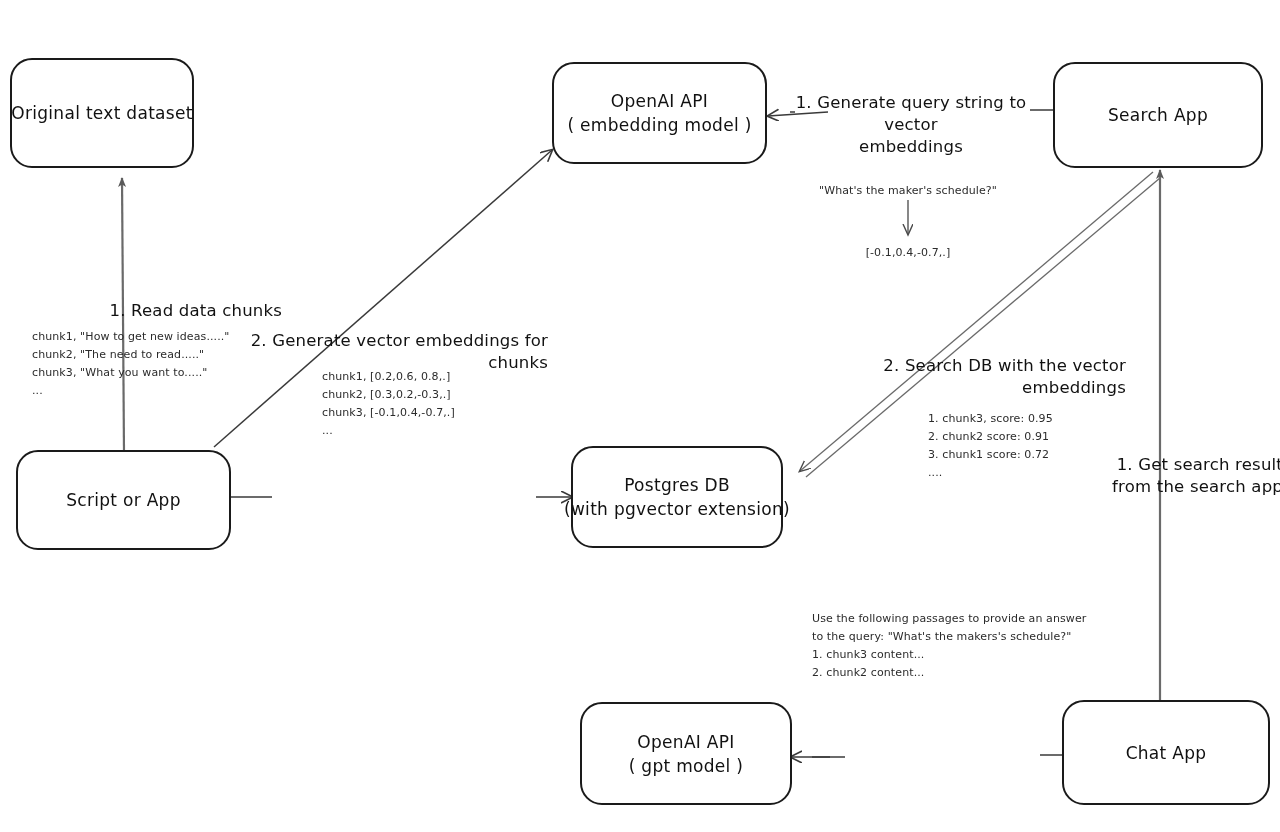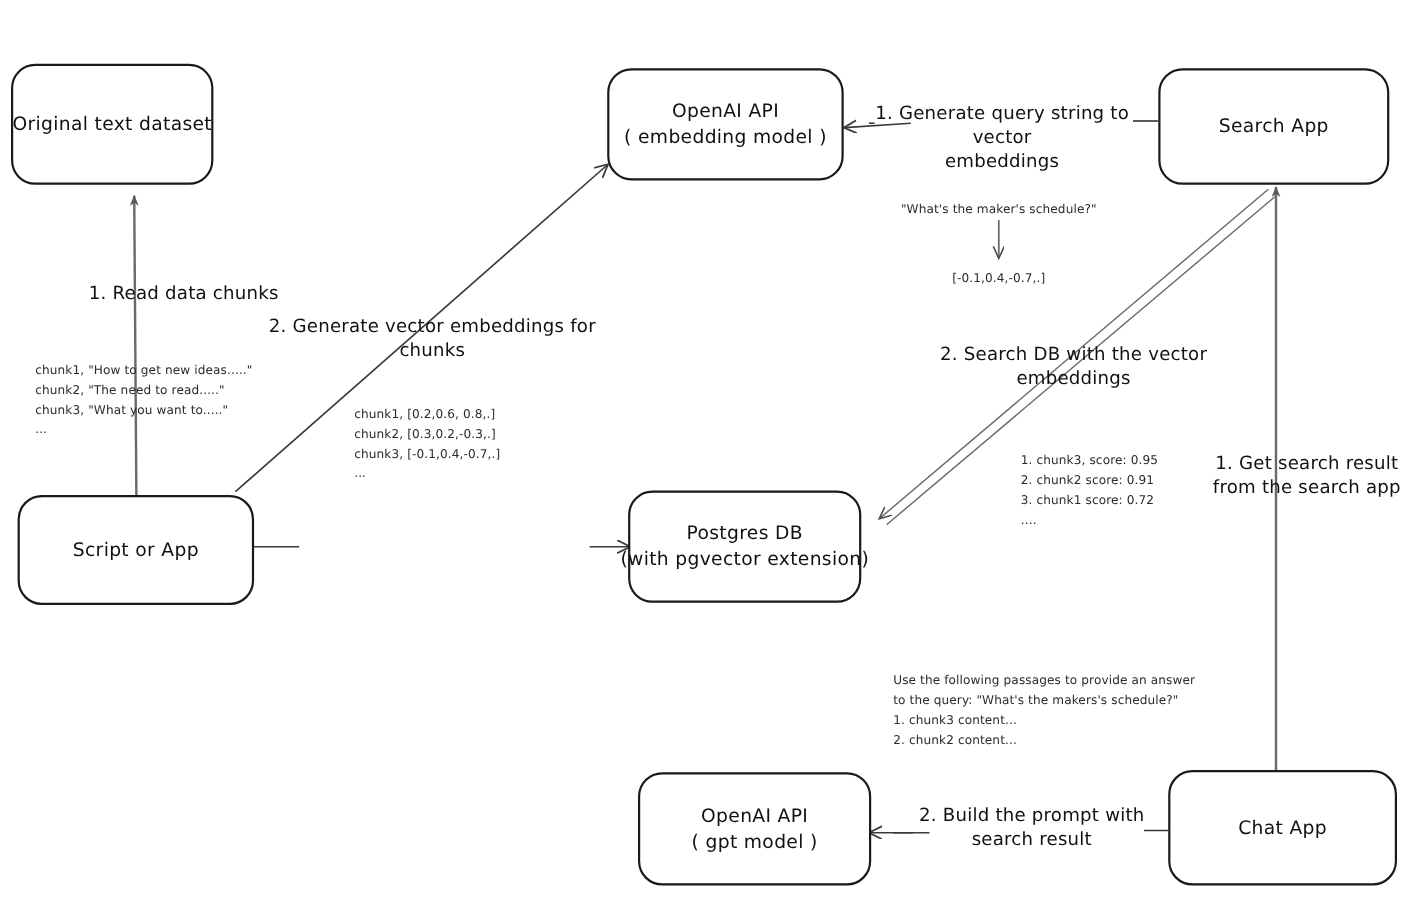--- a/index.html
+++ b/index.html
@@ -49,21 +49,22 @@
   .edge-label {
     position: absolute;
     color: #111111;
     font-size: 16.5px;
     line-height: 22px;
     letter-spacing: 0.2px;
     text-align: center;
     white-space: pre-line;
   }
   .edge-label.left {
-    text-align: center;
+    text-align: right;
+    margin-top: 44px;
   }
   .note {
     position: absolute;
     color: #2b2b2b;
     font-size: 11px;
     line-height: 18px;
     letter-spacing: 0.1px;
     white-space: pre-line;
     text-align: left;
   }
@@ -165,22 +166,20 @@
 
 
   <div class="edge-label" style="left:793px; top:92px; width:236px;text-align:center;">1. Generate query string to vector
 embeddings</div>
 
   <div class="edge-label left" style="left:826px; top:311px; width:300px;">2. Search DB with the vector embeddings</div>
 
   <div class="edge-label left" style="left:1093px; top:410px; width:190px;">1. Get search result
 from the search app</div>
 
-  <div class="edge-label" style="left:833px; top:730px; width:210px;">2. Build the prompt with
-search result</div>
 
   <div class="note" style="left:32px; top:328px; width:250px;">chunk1, "How to get new ideas....."
 chunk2, "The need to read....."
 chunk3, "What you want to....."
 ...</div>
 
   <div class="note" style="left:322px; top:368px; width:230px;">chunk1, [0.2,0.6, 0.8,.]
 chunk2, [0.3,0.2,-0.3,.]
 chunk3, [-0.1,0.4,-0.7,.]
 ...</div>

